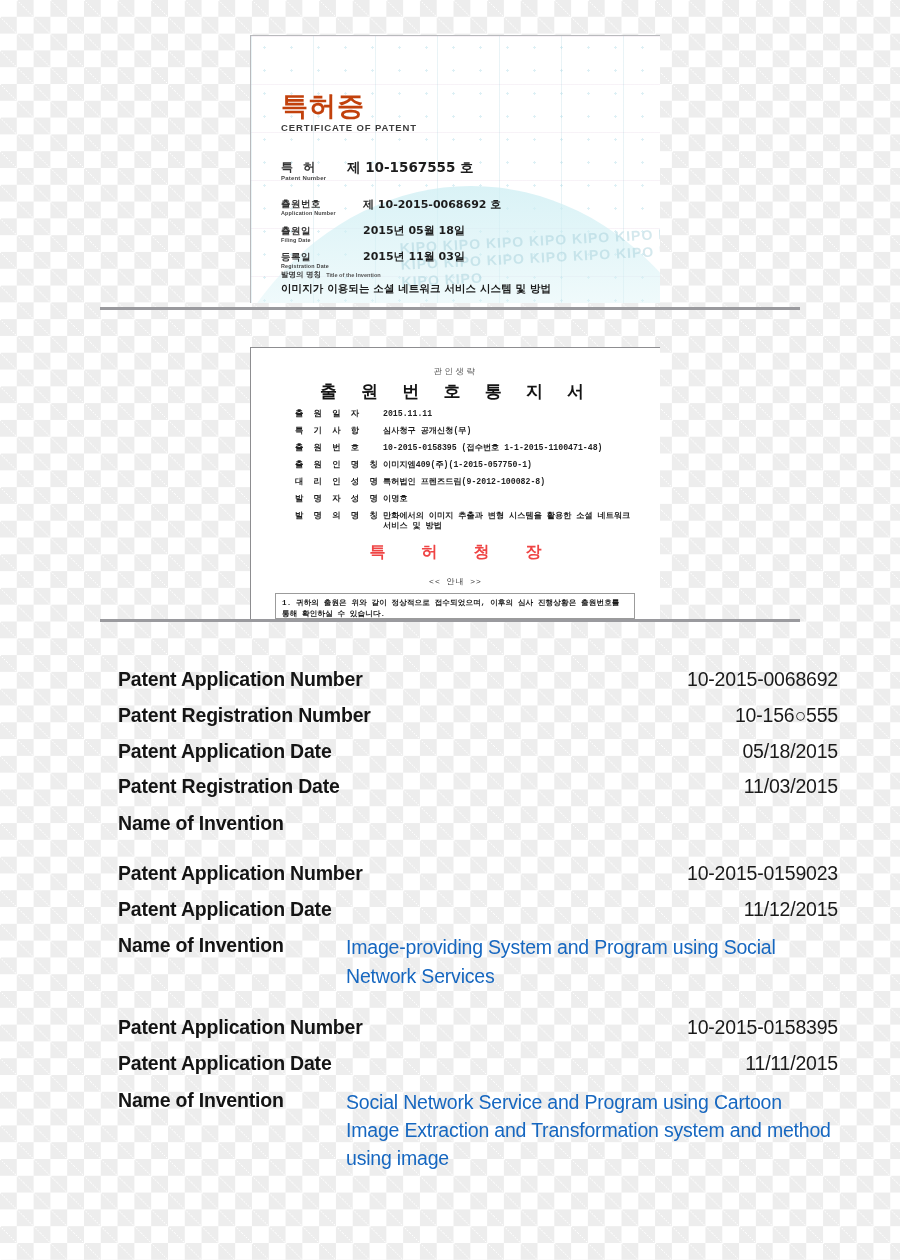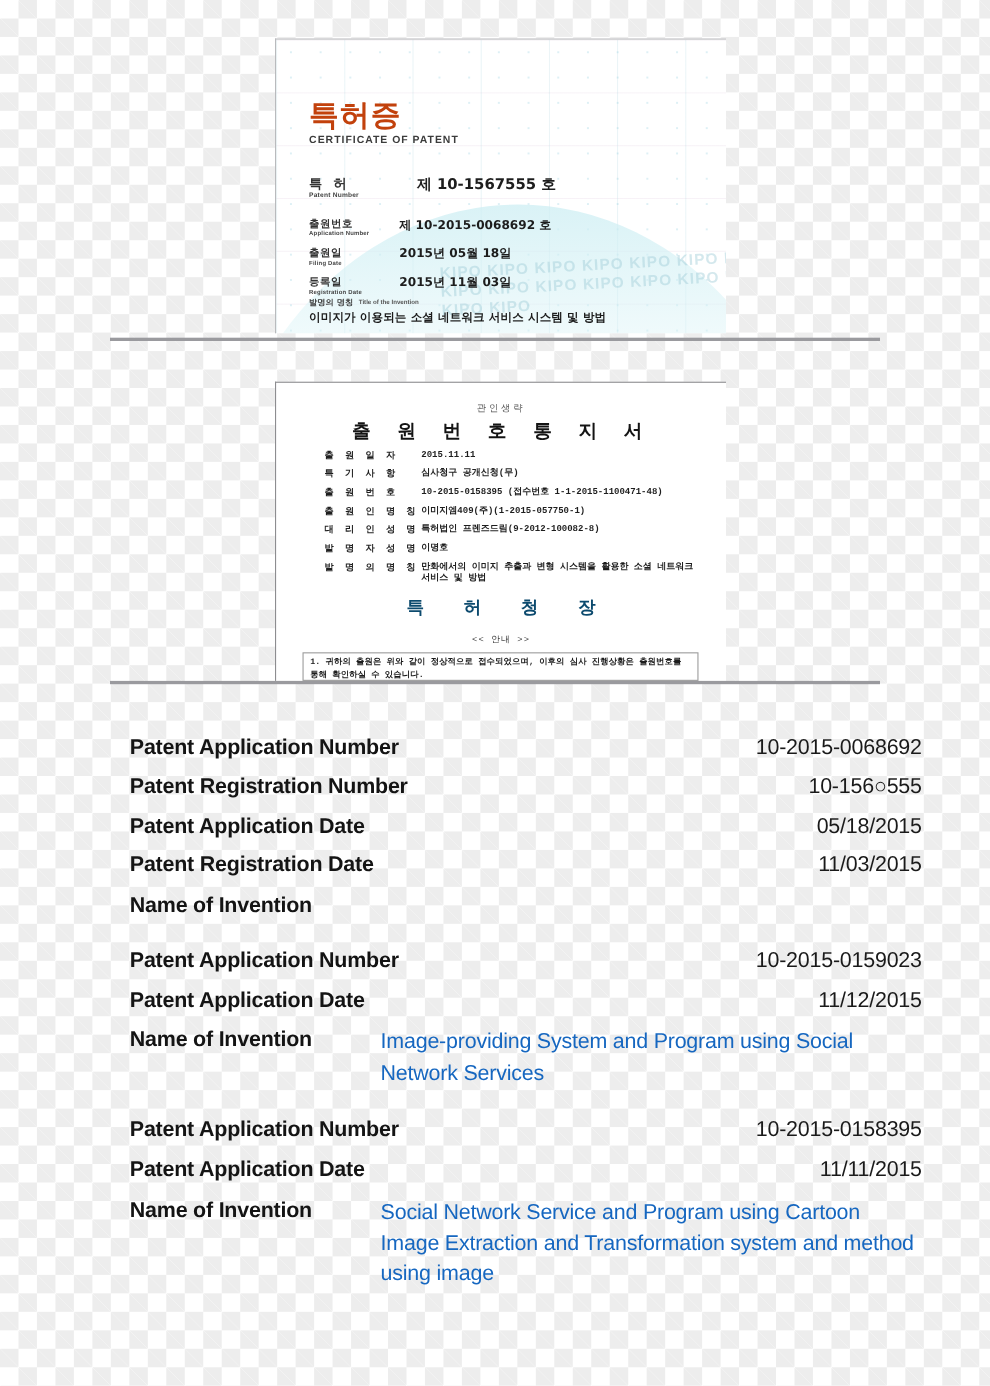--- a/index.html
+++ b/index.html
@@ -232,21 +232,21 @@
     letter-spacing: 0;
   }
   .n-value.wrap { max-width: 258px; }
   #notice-office {
     position: absolute;
     top: 194px;
     left: 0; right: 0;
     text-align: center;
     font-size: 16px;
     font-weight: bold;
-    color: #0c4a6e;
+    color: #ef4444;
     letter-spacing: 36px;
     text-indent: 36px;
   }
   #notice-guide {
     position: absolute;
     top: 228px;
     left: 0; right: 0;
     text-align: center;
     font-size: 8px;
     color: #333;
@@ -319,21 +319,21 @@
 
   <div class="cert-title-block">
     <div id="cert-title-ko">특허증</div>
     <div id="cert-title-en">CERTIFICATE OF PATENT</div>
   </div>
 
   <div class="cert-row cert-label-big" style="left:30px; top:125px;">
     <div class="cert-label-ko">특 허</div>
     <div class="cert-label-en">Patent Number</div>
   </div>
-  <div class="cert-value cert-value-big" style="left:128px; top:123px;">제 10-1567555 호</div>
+  <div class="cert-value cert-value-big" style="left:96px; top:123px;">제 10-1567555 호</div>
 
   <div class="cert-row" style="left:30px; top:163px;">
     <div class="cert-label-ko">출원번호</div>
     <div class="cert-label-en">Application Number</div>
   </div>
   <div class="cert-value" style="left:112px; top:161px;">제 10-2015-0068692 호</div>
 
   <div class="cert-row" style="left:30px; top:190px;">
     <div class="cert-label-ko">출원일</div>
     <div class="cert-label-en">Filing Date</div>

